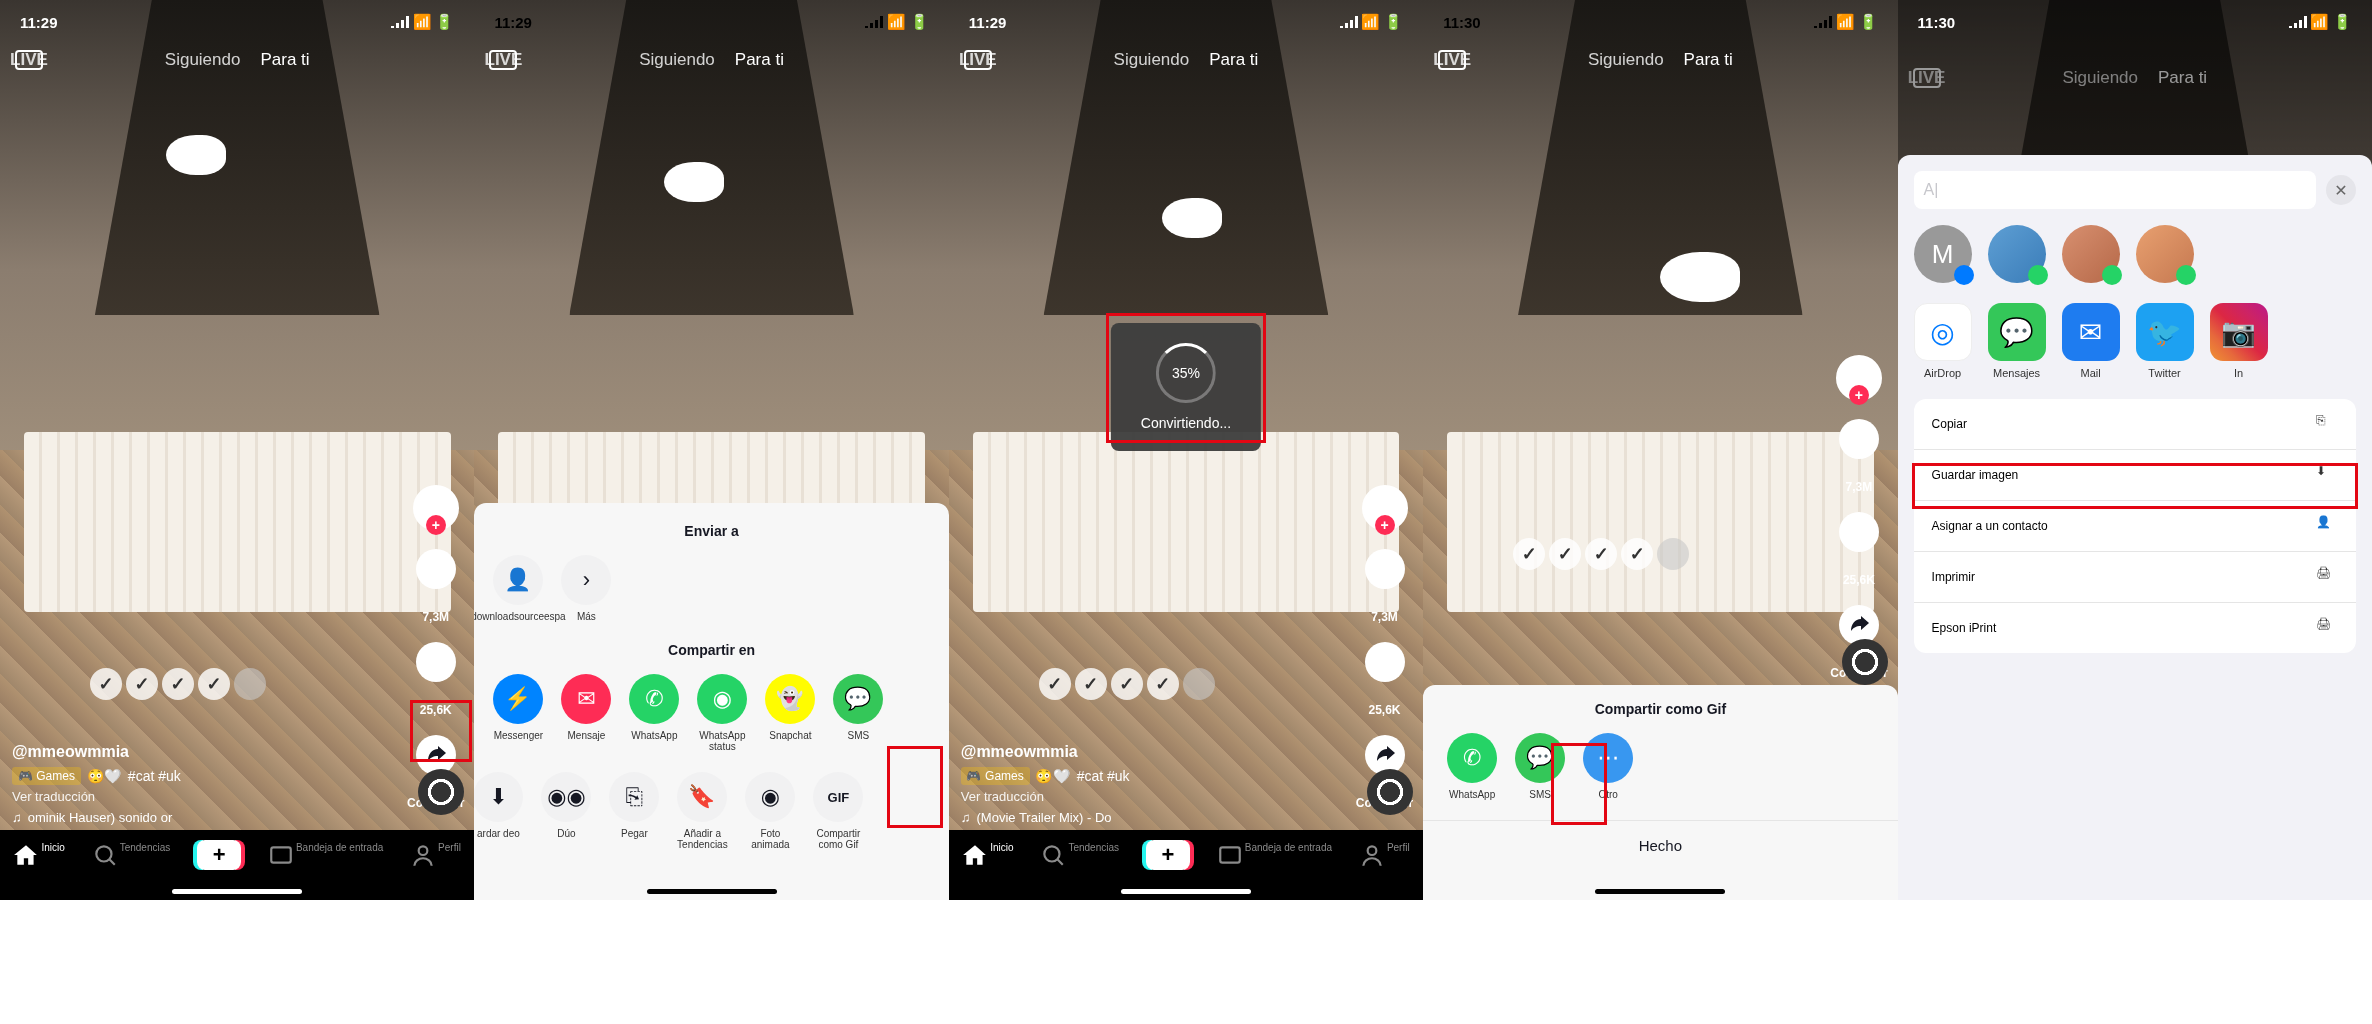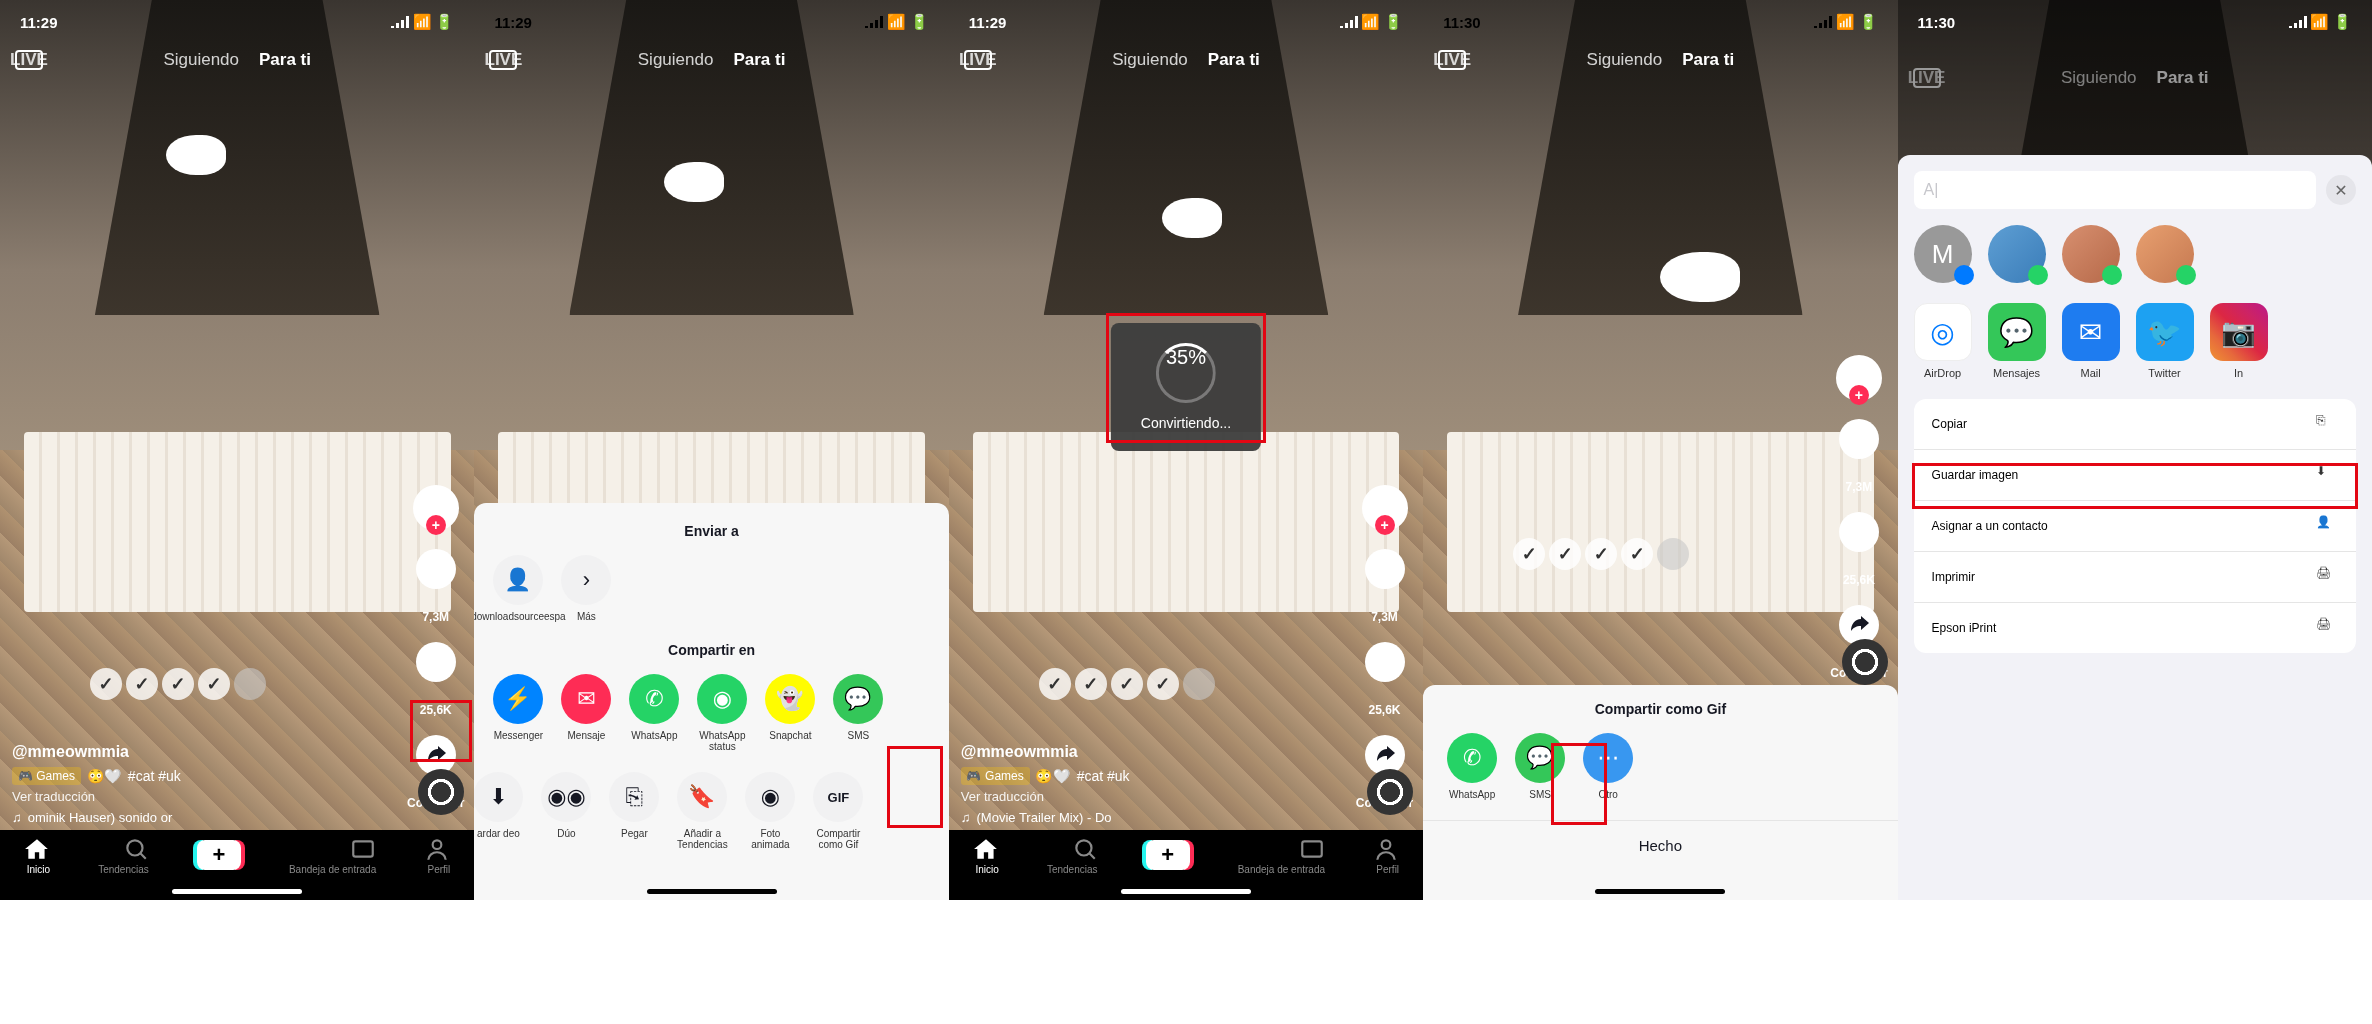--- a/index.html
+++ b/index.html
@@ -9,37 +9,37 @@
 .status-bar.dark { color: #000; }
 .status-icons { display: flex; gap: 4px; align-items: center; }
 .signal { width: 18px; height: 12px; }
 .video-bg { position: absolute; inset: 0; background: linear-gradient(180deg, #3a3530 0%, #8b7d6f 30%, #a89680 60%, #8b7355 100%); }
 .hallway { position: absolute; top: 0; left: 50%; transform: translateX(-50%); width: 60%; height: 35%; background: linear-gradient(180deg, #1a1815 0%, #3d352c 100%); clip-path: polygon(20% 0, 80% 0, 100% 100%, 0 100%); }
 .floor { position: absolute; bottom: 0; left: 0; right: 0; height: 50%; background: repeating-linear-gradient(45deg, #a0876b 0px, #b59878 20px, #9c8065 20px, #b09270 40px); }
 .cups-area { position: absolute; bottom: 32%; left: 5%; right: 5%; height: 20%; background: repeating-linear-gradient(90deg, #f5f0e8 0px, #f5f0e8 15px, #e8e0d5 15px, #e8e0d5 18px); border-radius: 4px; }
 .cat { position: absolute; width: 60px; height: 40px; background: #fff; border-radius: 50% 40% 40% 50%; top: 15%; left: 35%; }
 .top-nav { position: absolute; top: 50px; left: 0; right: 0; display: flex; justify-content: center; gap: 20px; align-items: center; z-index: 50; color: #fff; }
 .top-nav span { font-size: 17px; opacity: 0.8; }
-.top-nav .active { font-weight: 700; opacity: 1; }
+.top-nav .active { font-weight: 400; opacity: 1; }
 .live-icon { position: absolute; left: 15px; width: 28px; height: 20px; border: 2px solid #fff; border-radius: 4px; display: flex; align-items: center; justify-content: center; font-size: 8px; font-weight: bold; }
 .right-actions { position: absolute; right: 10px; bottom: 90px; display: flex; flex-direction: column; align-items: center; gap: 18px; z-index: 40; }
 .action-item { display: flex; flex-direction: column; align-items: center; color: #fff; gap: 21px; }
 .action-icon { width: 40px; height: 40px; background: #fff; border-radius: 50%; display: flex; align-items: center; justify-content: center; font-size: 20px; }
 .action-icon.comment { background: #fff; }
 .avatar { width: 46px; height: 46px; border-radius: 50%; background: #fff; border: 2px solid #fff; position: relative; }
 .avatar .plus { position: absolute; bottom: -6px; left: 50%; transform: translateX(-50%); width: 20px; height: 20px; background: #fe2c55; border-radius: 50%; color: #fff; display: flex; align-items: center; justify-content: center; font-size: 14px; font-weight: bold; }
 .action-count { font-size: 12px; font-weight: 600; }
 .bottom-info { position: absolute; left: 12px; bottom: 75px; right: 80px; color: #fff; z-index: 40; }
 .username { font-size: 16px; font-weight: 600; margin-bottom: 6px; }
 .hashtags { font-size: 14px; display: flex; align-items: center; gap: 6px; margin-bottom: 4px; }
 .games-tag { background: rgba(255,200,0,0.3); padding: 2px 6px; border-radius: 3px; font-size: 12px; }
 .translate { font-size: 13px; opacity: 0.9; margin-bottom: 6px; }
 .music { font-size: 13px; display: flex; align-items: center; gap: 6px; }
 .bottom-nav { position: absolute; bottom: 0; left: 0; right: 0; height: 70px; background: #000; display: flex; justify-content: space-around; align-items: center; padding-bottom: 20px; z-index: 60; }
-.nav-item { display: flex; flex-direction: column; align-items: flex-end; color: #8a8a8a; font-size: 10px; gap: 2px; }
+.nav-item { display: flex; flex-direction: row; align-items: flex-start; color: #8a8a8a; font-size: 10px; gap: 2px; }
 .nav-item.active { color: #fff; }
 .nav-icon { width: 26px; height: 26px; }
 .add-btn { width: 44px; height: 30px; background: #fff; border-radius: 8px; display: flex; align-items: center; justify-content: center; font-size: 22px; font-weight: bold; color: #000; position: relative; }
 .add-btn::before { content: ''; position: absolute; left: -4px; top: 0; bottom: 0; width: 10px; background: #25f4ee; border-radius: 8px 0 0 8px; z-index: -1; }
 .add-btn::after { content: ''; position: absolute; right: -4px; top: 0; bottom: 0; width: 10px; background: #fe2c55; border-radius: 0 8px 8px 0; z-index: -1; }
 .home-indicator { position: absolute; bottom: 6px; left: 50%; transform: translateX(-50%); width: 130px; height: 5px; background: #fff; border-radius: 3px; z-index: 200; }
 .home-indicator.dark { background: #000; }
 .red-box { position: absolute; border: 3px solid #e30613; z-index: 90; }
 .checkmarks { position: absolute; bottom: 200px; left: 90px; display: flex; gap: 4px; z-index: 45; }
 .check { width: 32px; height: 32px; background: rgba(255,255,255,0.8); border-radius: 50%; display: flex; align-items: center; justify-content: center; font-size: 18px; color: #333; font-weight: bold; }
@@ -49,21 +49,21 @@
 .share-sheet { position: absolute; bottom: 0; left: 0; right: 0; background: #f7f7f7; border-radius: 12px 12px 0 0; z-index: 80; padding: 20px 0 30px; }
 .share-title { text-align: center; font-size: 14px; font-weight: 600; color: #161823; margin-bottom: 16px; }
 .share-row { display: flex; padding: 0 15px; gap: 10px; margin-bottom: 20px; overflow: hidden; }
 .share-item { display: flex; flex-direction: column; align-items: center; width: 58px; font-size: 10px; color: #333; text-align: center; gap: 6px; flex-shrink: 0; }
 .share-icon { width: 50px; height: 50px; border-radius: 50%; display: flex; align-items: center; justify-content: center; font-size: 22px; color: #fff; }
 .share-icon.gray { background: #f1f1f2; color: #161823; }
 .cancel-btn { text-align: center; padding: 16px; font-size: 15px; color: #161823; border-top: 1px solid #e5e5e5; margin-top: 10px; }
 
 
 .progress-box { position: absolute; top: 43%; left: 50%; transform: translate(-50%, -50%); background: rgba(60,60,60,0.95); border-radius: 8px; padding: 20px 30px; color: #fff; text-align: center; z-index: 70; }
-.progress-circle { width: 60px; height: 60px; border: 3px solid rgba(255,255,255,0.3); border-top-color: #fff; border-radius: 50%; margin: 0 auto 12px; display: flex; justify-content: center; font-size: 20px; }
+.progress-circle { width: 60px; height: 60px; border: 3px solid rgba(255,255,255,0.3); border-top-color: #fff; border-radius: 50%; margin: 0 auto 12px; display: flex; align-items: center; justify-content: center; font-size: 14px; }
 .progress-text { font-size: 14px; }
 
 
 .ios-sheet { position: absolute; top: 155px; bottom: 0; left: 0; right: 0; background: #f2f2f7; border-radius: 12px 12px 0 0; z-index: 80; padding: 16px 0 0; }
 .ios-input-row { display: flex; align-items: center; padding: 0 16px 16px; gap: 10px; }
 .ios-input { flex: 1; background: #fff; border-radius: 8px; padding: 10px; display: flex; align-items: center; }
 .ios-close { width: 30px; height: 30px; background: #e5e5ea; border-radius: 50%; display: flex; align-items: center; justify-content: center; color: #666; font-size: 16px; }
 .ios-contacts { display: flex; gap: 16px; padding: 0 16px 20px; }
 .ios-contact { width: 58px; height: 58px; border-radius: 50%; background: linear-gradient(135deg, #5e9fd4, #3a7cb8); position: relative; }
 .ios-contact.m { background: #999; display: flex; align-items: center; justify-content: center; color: #fff; font-size: 26px; }

